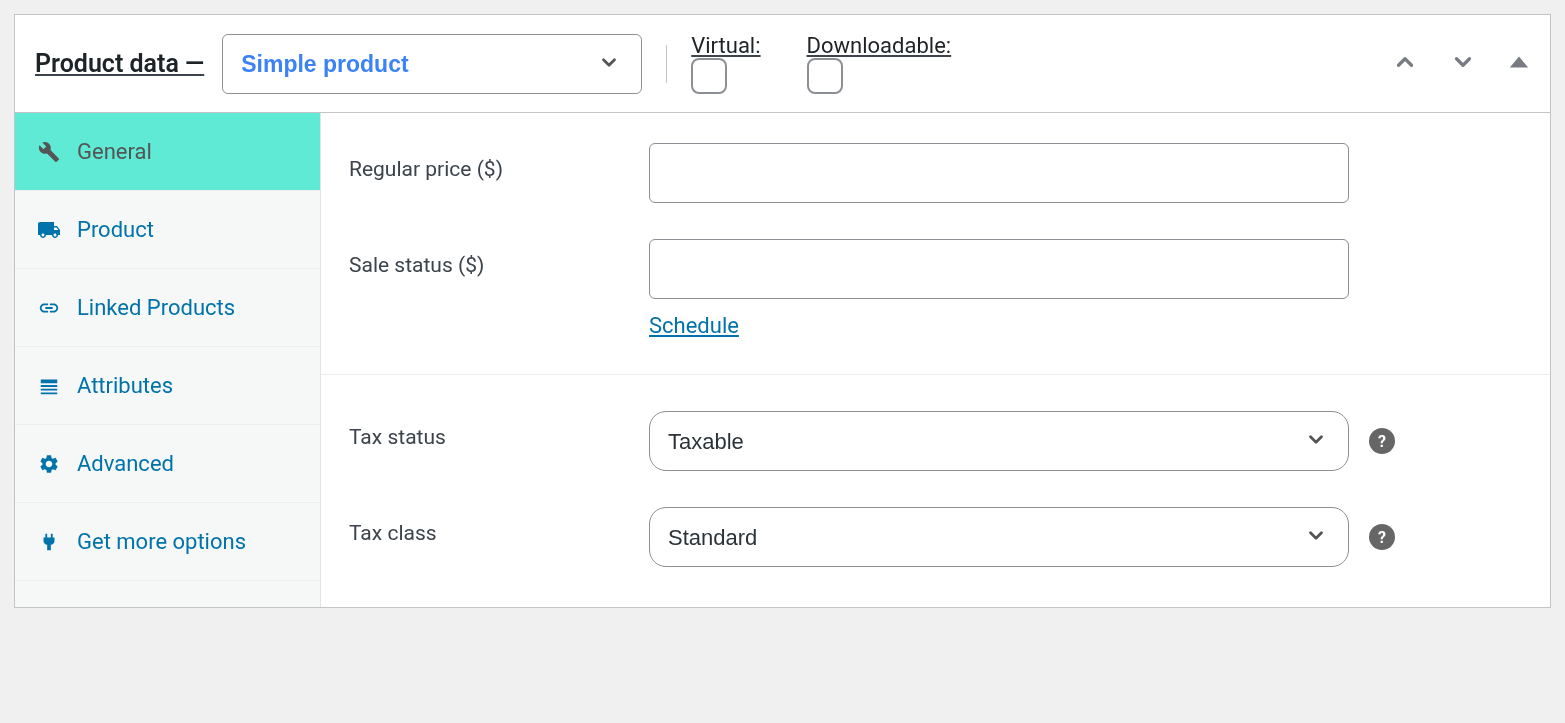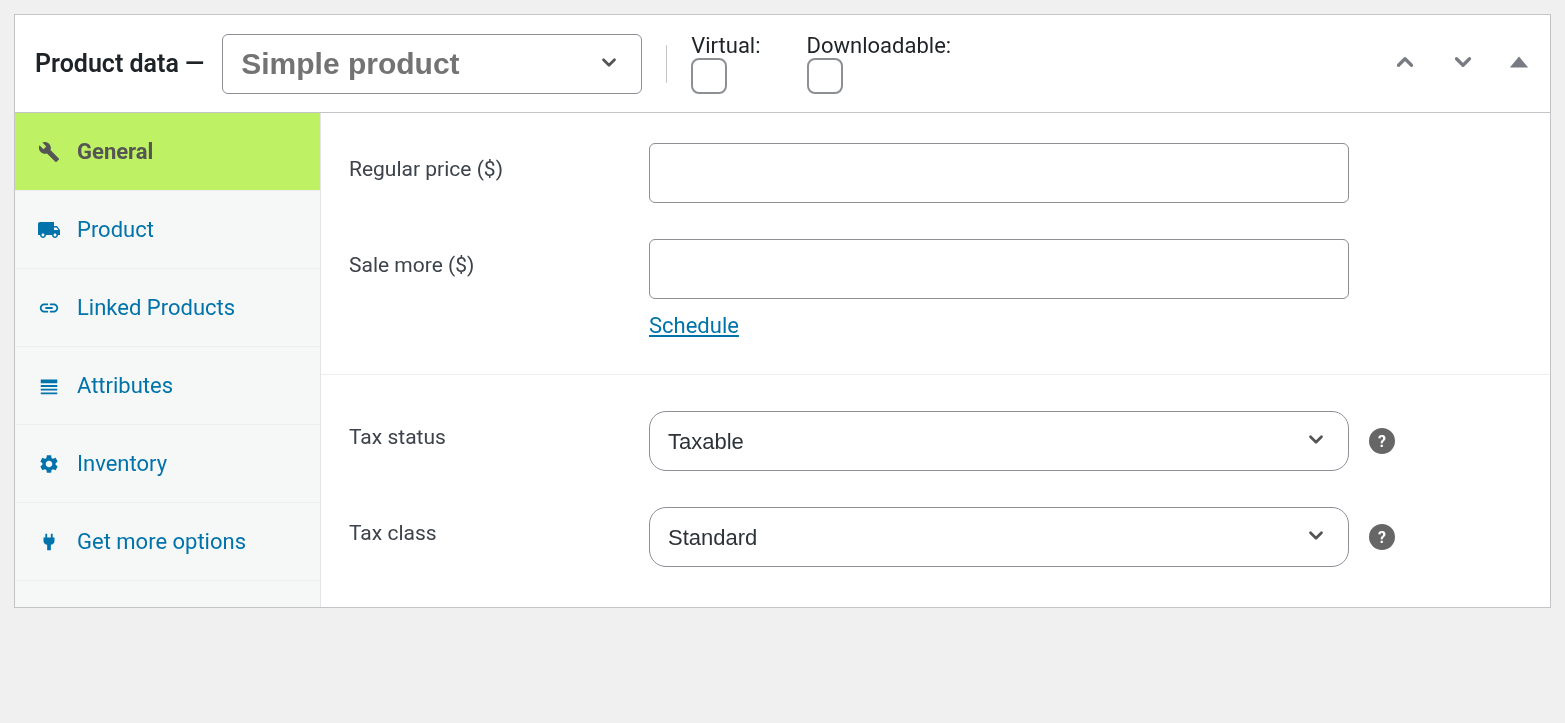--- a/index.html
+++ b/index.html
@@ -17,42 +17,43 @@
     .panel {
       background: #fff;
       border: 1px solid #c3c4c7;
     }
     .panel-header {
       display: flex;
       align-items: center;
       padding: 18px 20px;
       border-bottom: 1px solid #c3c4c7;
       gap: 18px;
+      text-decoration: underline;
     }
     .panel-title {
       font-size: 25px;
       font-weight: 600;
       color: #1d2327;
       white-space: nowrap;
     }
     .product-type-select {
       position: relative;
       width: 420px;
     }
     .product-type-select select {
       width: 100%;
       height: 60px;
       padding: 0 50px 0 18px;
-      font-size: 30px;
+      font-size: 23px;
       font-weight: 600;
       border: 1px solid #8c8f94;
       border-radius: 6px;
       background: #fff;
       appearance: none;
-      color: #737373;
+      color: #3b82f6;
       cursor: pointer;
     }
     .product-type-select .chevron {
       position: absolute;
       right: 22px;
       top: 50%;
       transform: translateY(-50%);
       pointer-events: none;
     }
     .divider-v {
@@ -101,22 +102,21 @@
     }
     .sidebar-item {
       display: flex;
       align-items: center;
       gap: 16px;
       padding: 26px 22px;
       border-bottom: 1px solid #eeeeee;
       cursor: pointer;
     }
     .sidebar-item.active {
-      background: #bef264;
-      font-weight: bold;
+      background: #5eead4;
     }
     .sidebar-item.active .sidebar-label {
       color: #555;
     }
     .sidebar-item .sidebar-label {
       font-size: 22px;
       color: #0073aa;
     }
     .sidebar-item.active .icon {
       color: #555;
@@ -305,21 +305,21 @@
         </span>
         <span class="sidebar-label">Attributes</span>
       </div>
 
       <div class="sidebar-item">
         <span class="icon">
           <svg width="22" height="22" viewBox="0 0 24 24" fill="#0073aa">
               <path d="M19.14 12.94c.04-.3.06-.61.06-.94 0-.32-.02-.64-.07-.94l2.03-1.58c.18-.14.23-.41.12-.61l-1.92-3.32c-.12-.22-.37-.29-.59-.22l-2.39.96c-.5-.38-1.03-.7-1.62-.94l-.36-2.54c-.04-.24-.24-.41-.48-.41h-3.84c-.24 0-.43.17-.47.41l-.36 2.54c-.59.24-1.13.57-1.62.94l-2.39-.96c-.22-.08-.47 0-.59.22L2.74 8.87c-.12.21-.08.47.12.61l2.03 1.58c-.05.3-.09.63-.09.94s.02.64.07.94l-2.03 1.58c-.18.14-.23.41-.12.61l1.92 3.32c.12.22.37.29.59.22l2.39-.96c.5.38 1.03.7 1.62.94l.36 2.54c.05.24.24.41.48.41h3.84c.24 0 .44-.17.47-.41l.36-2.54c.59-.24 1.13-.56 1.62-.94l2.39.96c.22.08.47 0 .59-.22l1.92-3.32c.12-.22.07-.47-.12-.61l-2.01-1.58zM12 15.6c-1.98 0-3.6-1.62-3.6-3.6s1.62-3.6 3.6-3.6 3.6 1.62 3.6 3.6-1.62 3.6-3.6 3.6z"></path>
             </svg>
         </span>
-        <span class="sidebar-label">Inventory</span>
+        <span class="sidebar-label">Advanced</span>
       </div>
 
       <div class="sidebar-item">
         <span class="icon">
           <svg width="22" height="22" viewBox="0 0 24 24" fill="#0073aa">
               <path d="M16 7V3h-2v4h-4V3H8v4H6v4c0 2.21 1.79 4 4 4v6h4v-6c2.21 0 4-1.79 4-4V7h-2z"></path>
             </svg>
         </span>
         <span class="sidebar-label">Get more options</span>
       </div>
@@ -331,21 +331,21 @@
       <div class="form-row">
         <div class="form-label">Regular price ($)</div>
         <div class="form-field-wrap">
           <div class="form-field-column">
             <input type="text" class="text-input" value="" style="">
           </div>
         </div>
       </div>
 
       <div class="form-row">
-        <div class="form-label">Sale more ($)</div>
+        <div class="form-label">Sale status ($)</div>
         <div class="form-field-wrap">
           <div class="form-field-column">
             <input type="text" class="text-input" value="" style="">
             <a class="schedule-link">Schedule</a>
           </div>
         </div>
       </div>
 
       <hr class="hr-section">
 

